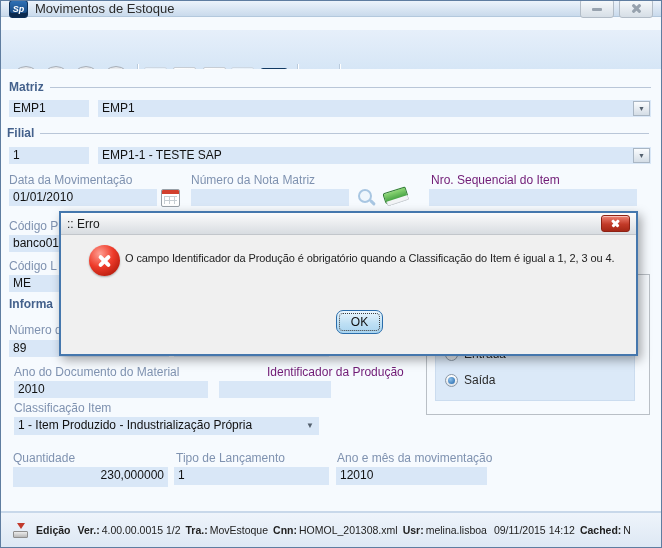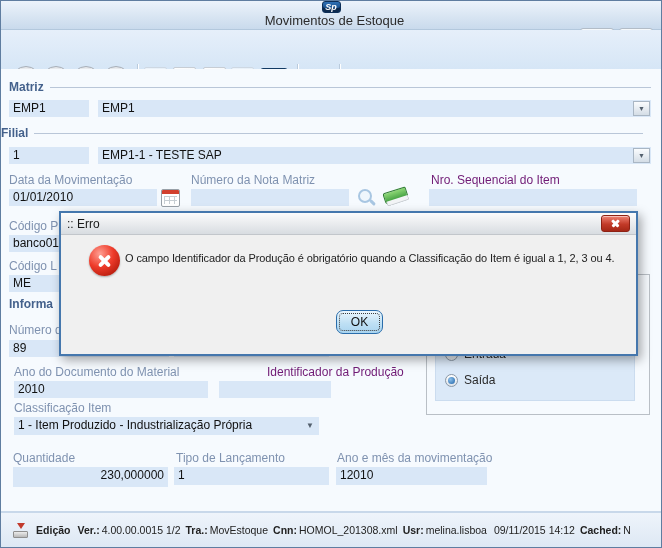--- a/index.html
+++ b/index.html
@@ -1,22 +1,22 @@
 <!DOCTYPE html>
 <html><head>
 <meta charset="utf-8">
 <style>
   html,body{margin:0;padding:0;background:#9aa7b5;}
   .window{position:relative;width:662px;height:548px;box-sizing:border-box;
     border:1px solid #5f7da0;background:#f6fafe;
     font-family:"Liberation Sans",sans-serif;font-size:12px;color:#1a1a1a;overflow:hidden;}
   
-  .titlebar{position:absolute;left:0;top:0;right:0;height:29px;
+  .titlebar{position:absolute;left:0;top:0;right:0;height:16px;
     background:linear-gradient(#ecf3fb,#c9daec);border-bottom:1px solid #b3c8dd;
-    display:flex;align-items:center;padding:0 8px;box-sizing:border-box;flex-direction:column;}
+    display:flex;align-items:center;padding:0 8px;box-sizing:border-box;}
   .applogo{width:17px;height:16px;border-radius:3px;background:linear-gradient(#2e70b5,#123f74);
     border:1px solid #0d2f58;color:#fff;font-size:9px;font-weight:bold;font-style:italic;
     display:flex;align-items:center;justify-content:center;box-shadow:inset 0 -4px 0 #0c2a4e;}
   .wintitle{margin-left:7px;font-size:13px;color:#2b2b2b;}
   .winbtn{width:32px;height:17px;border-radius:3px;border:1px solid #b2bcc7;
     background:linear-gradient(#f7fafc,#d6dee6);position:relative;margin-left:5px;}
   .winbtn .bar{position:absolute;left:50%;top:50%;width:10px;height:3px;margin:-1px 0 0 -5px;background:#97a2ae;border-radius:1px;}
   .winbtn .x1,.winbtn .x2{position:absolute;left:50%;top:50%;width:11px;height:3px;margin:-1.5px 0 0 -5.5px;background:#97a2ae;border-radius:1px;}
   .winbtn .x1{transform:rotate(45deg);} .winbtn .x2{transform:rotate(-45deg);}
   
@@ -193,21 +193,21 @@
     <div class="sect" style="left:8px;top:11px;width:642px;">
       <span>Matriz</span>
       <span class="rule" style="flex:1;"></span>
     </div>
     <div class="field" style="left:8px;top:31px;width:80px;">EMP1</div>
     <div class="combo" style="left:97px;top:31px;width:553px;">
       <span>EMP1</span>
       <span class="ddbtn">▼</span>
     </div>
 
-    <div class="sect" style="left:0;top:57px;width:642px;">
+    <div class="sect" style="left:6px;top:57px;width:642px;">
       <span>Filial</span>
       <span class="rule" style="flex:1;"></span>
     </div>
     <div class="field" style="left:8px;top:78px;width:80px;">1</div>
     <div class="combo" style="left:97px;top:78px;width:553px;">
       <span>EMP1-1 - TESTE SAP</span>
       <span class="ddbtn">▼</span>
     </div>
 
     <div class="lbl" style="left:8px;top:104px;">Data da Movimentação</div>

